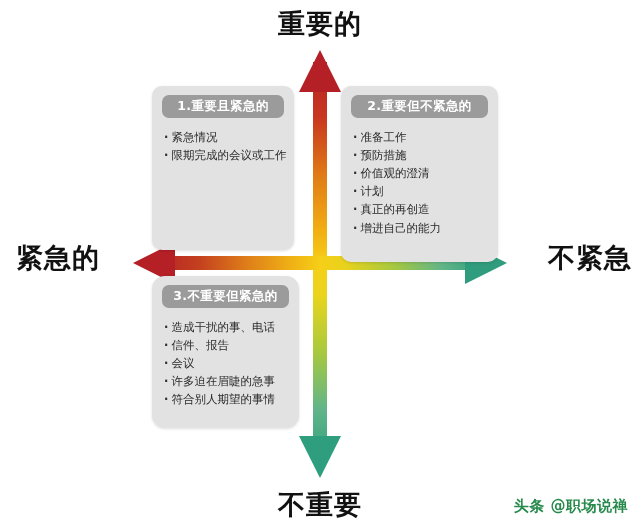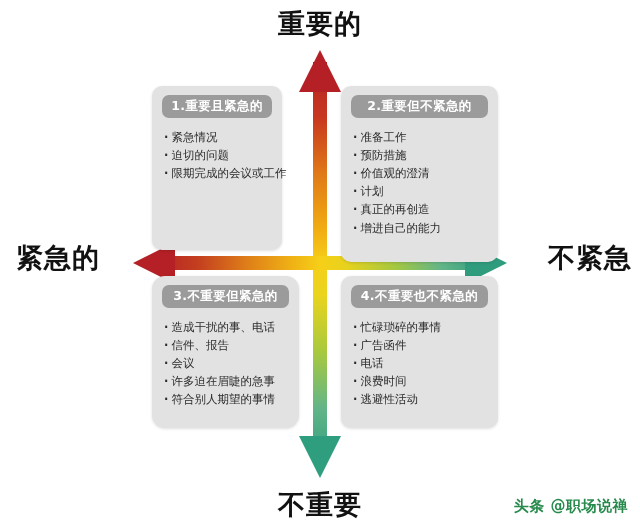--- a/index.html
+++ b/index.html
@@ -43,21 +43,21 @@
 
   
   .card {
     position: absolute;
     background: #e2e2e2;
     border-radius: 10px;
     box-shadow: 0 1px 3px rgba(0,0,0,0.13);
     box-sizing: border-box;
     padding: 9px 10px 10px 10px;
   }
-  #card-q1 { left: 152px; top: 86px;  width: 130px; height: 164px; }
+  #card-q1 { left: 152px; top: 86px;  width: 142px; height: 164px; }
   #card-q2 { left: 341px; top: 86px;  width: 157px; height: 176px; }
   #card-q3 { left: 152px; top: 276px; width: 147px; height: 152px; border-radius: 13px; }
   #card-q4 { left: 341px; top: 276px; width: 157px; height: 152px; }
 
   .card-header {
     background: #9b9b9b;
     color: #ffffff;
     border-radius: 7px;
     text-align: center;
     font-size: 12.5px;
@@ -146,21 +146,20 @@
 
   <div class="axis-label" id="label-unimportant">不重要</div>
   <div class="axis-label" id="label-important">重要的</div>
   <div class="axis-label" id="label-urgent">紧急的</div>
   <div class="axis-label" id="label-not-urgent">不紧急</div>
 
   <div class="card" id="card-q1">
     <div class="card-header">1.重要且紧急的</div>
     <ul class="card-list">
       <li>紧急情况</li>
-      <li>迫切的问题</li>
       <li>限期完成的会议或工作</li>
     </ul>
   </div>
 
   <div class="card" id="card-q2">
     <div class="card-header">2.重要但不紧急的</div>
     <ul class="card-list">
       <li>准备工作</li>
       <li>预防措施</li>
       <li>价值观的澄清</li>
@@ -174,26 +173,16 @@
     <div class="card-header">3.不重要但紧急的</div>
     <ul class="card-list">
       <li>造成干扰的事、电话</li>
       <li>信件、报告</li>
       <li>会议</li>
       <li>许多迫在眉睫的急事</li>
       <li>符合别人期望的事情</li>
     </ul>
   </div>
 
-  <div class="card" id="card-q4">
-    <div class="card-header">4.不重要也不紧急的</div>
-    <ul class="card-list">
-      <li>忙碌琐碎的事情</li>
-      <li>广告函件</li>
-      <li>电话</li>
-      <li>浪费时间</li>
-      <li>逃避性活动</li>
-    </ul>
-  </div>
 
   <div id="watermark">头条 @职场说禅</div>
 
 </div>
 
 </body></html>

